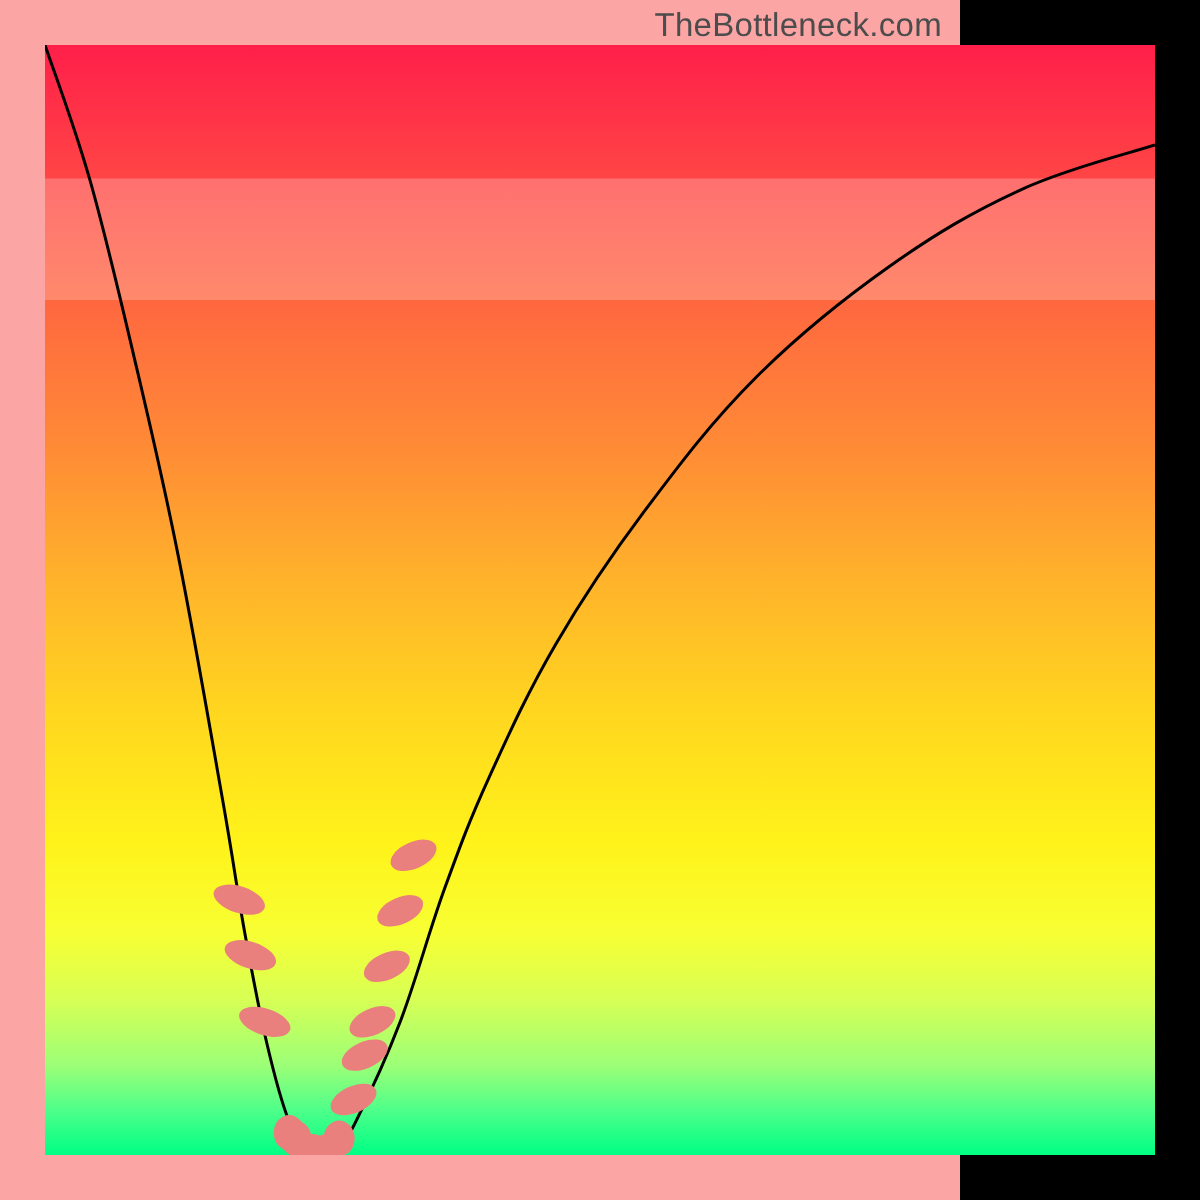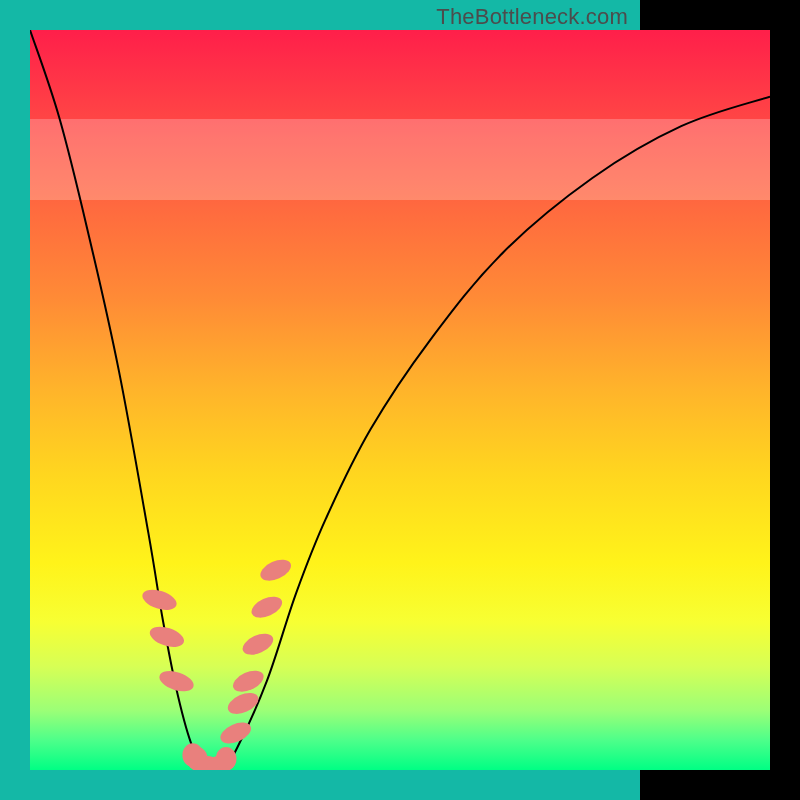--- a/index.html
+++ b/index.html
@@ -10,21 +10,21 @@
     overflow: hidden;
     background: #000;
     font-family: Arial, sans-serif;
   }
   .frame {
     position: absolute;
     top: 0;
     left: 0;
     width: 640px;
     height: 800px;
-    background: #14b8a6;
+    background: #fca5a5;
   }
   .plot-area {
     position: absolute;
     top: 30px;
     left: 30px;
     width: 740px;
     height: 740px;
     background: linear-gradient(to bottom,
       #ff1f4a 0%,
       #ff4545 12%,

